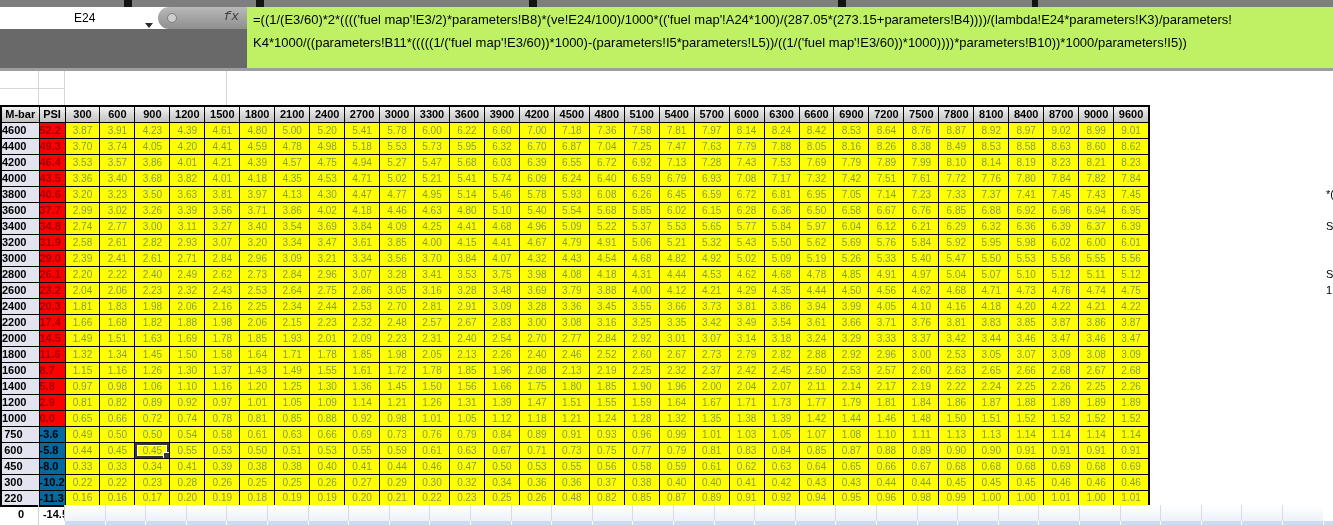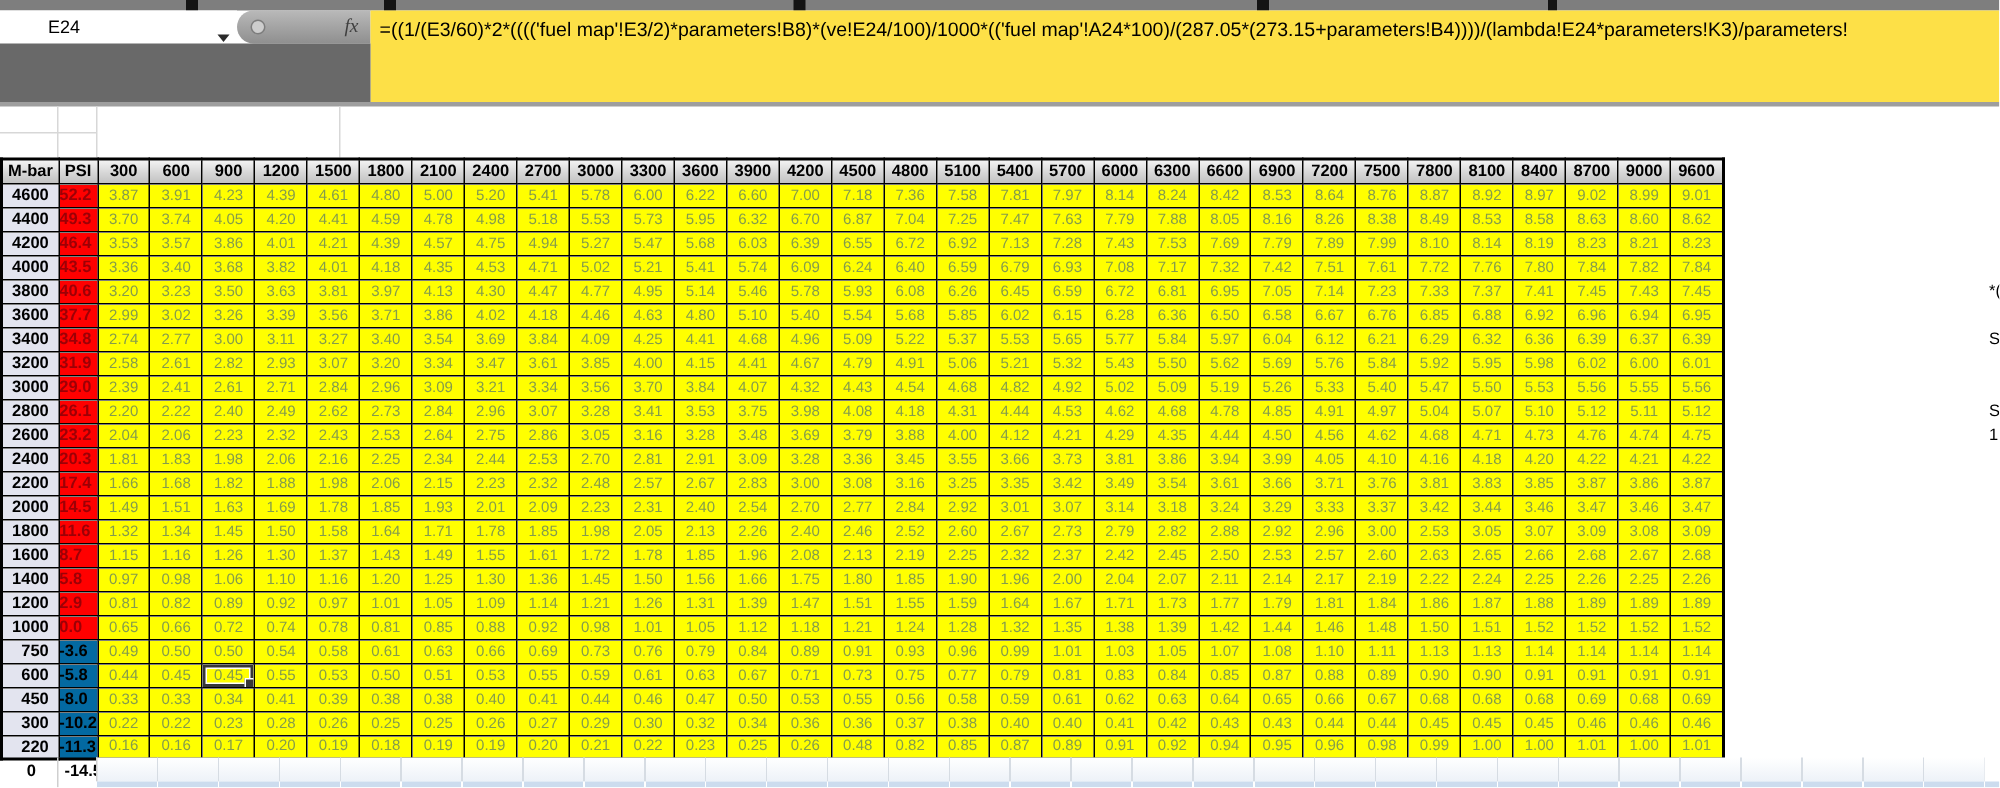--- a/index.html
+++ b/index.html
@@ -1,37 +1,37 @@
 <!DOCTYPE html>
 <html><head>
 <meta charset="utf-8">
 <style>
 *{box-sizing:border-box;margin:0;padding:0}
 html,body{margin:0;background:#fff}
 .screen{position:relative;width:1333px;height:525px;overflow:hidden;background:#fff;font-family:"Liberation Sans",sans-serif}
 
 .top-strip{position:absolute;left:0;top:0;width:1333px;height:7px;background:#7e7e7e}
 .top-strip .mark{position:absolute;top:0;height:7px;width:8px;background:#141414}
-.name-box{position:absolute;left:0;top:7px;width:158px;height:22px;background:#fff;font-size:12px;color:#000;line-height:22px;padding-left:32px}
+.name-box{position:absolute;left:0;top:7px;width:158px;height:22px;background:#fff;font-size:12px;color:#000;line-height:22px;padding-left:74px}
 .name-arrow{position:absolute;left:145px;top:16px;width:0;height:0;border-left:4px solid transparent;border-right:4px solid transparent;border-top:5px solid #2b2b2b}
 .fx-capsule{position:absolute;left:158px;top:7px;width:89px;height:22px;background:linear-gradient(#b9b9b9,#8f8f8f);border-radius:11px 0 0 11px}
 .fx-circle{position:absolute;left:9px;top:6px;width:10px;height:10px;border-radius:50%;background:#cdcdcd;border:1px solid #7d7d7d}
-.fx-label{position:absolute;right:8px;top:2px;font-family:Liberation Serif, serif;font-style:italic;font-size:13px;color:#3f3f3f}
-.formula-area{position:absolute;left:247px;top:7px;width:1086px;height:61px;background:#fde047;font-size:13px;line-height:23px;color:#000;padding:1px 0 0 6px;white-space:nowrap;overflow:hidden}
+.fx-label{position:absolute;right:8px;top:2px;font-family:Liberation Mono, monospace;font-style:italic;font-size:13px;color:#3f3f3f}
+.formula-area{position:absolute;left:247px;top:7px;width:1086px;height:61px;background:#bef264;font-size:13px;line-height:23px;color:#000;padding:1px 0 0 6px;white-space:nowrap;overflow:hidden}
 .left-grey{position:absolute;left:0;top:29px;width:247px;height:39px;background:#696969}
 .separator{position:absolute;left:0;top:68px;width:1333px;height:3px;background:#9e9e9e}
 
 .gl-v{position:absolute;width:1px;background:#d7d7d7}
 .gl-h{position:absolute;height:1px;background:#d7d7d7}
 .sheet-title{position:absolute;left:64px;top:89px;width:1259px;text-align:center;font-weight:bold;font-size:11.5px;color:#000;letter-spacing:.2px}
 
 .fuel-table{position:absolute;left:0;top:105px;width:1150px;border-collapse:collapse;table-layout:fixed;border:2px solid #000}
 .fuel-table th,.fuel-table td{border:1px solid #000;height:16px;padding:0;overflow:hidden;white-space:nowrap}
 .fuel-table th.hdr{background:linear-gradient(#f3f3f3,#d6d6d6 55%,#c2c2c2);font-size:11px;font-weight:bold;color:#000;text-align:center}
-.fuel-table td.mbar{background:#e3e4ef;font-weight:bold;font-size:11px;color:#000;text-align:right;padding-right:6px}
+.fuel-table td.mbar{background:#e3e4ef;font-weight:bold;font-size:11px;color:#000;text-align:right;padding-right:16px}
 .fuel-table td.psi{font-weight:bold;font-size:11px;text-align:right;padding-right:20px}
 .fuel-table td.psi.red{background:#ff0000;color:#9c0006}
 .fuel-table td.psi.neg{background:#0369a1;color:#000}
 .fuel-table td.val{background:#ffff00;color:#849c4c;font-size:10px;text-align:center}
 .fuel-table td.val.selected{position:relative;box-shadow:inset 0 0 0 2px #383838,inset 0 0 0 3px #ffffff}
 .fuel-table td.val.selected::after{content:"";position:absolute;right:-1px;bottom:-1px;width:5px;height:5px;background:#383838;border:1px solid #fff}
 
 .footer-mbar{position:absolute;left:0;top:506px;width:24px;height:16px;line-height:16px;text-align:right;font-weight:bold;font-size:11px;color:#000}
 .footer-psi{position:absolute;left:36px;top:506px;width:32px;height:16px;line-height:16px;text-align:right;font-weight:bold;font-size:11px;color:#000}
 .footer-strip{position:absolute;left:64px;top:505px;width:1259px;height:16px;
@@ -56,20 +56,21 @@
   <div class="name-box">
     <span>E24</span>
     <span class="name-arrow"></span>
   </div>
   <div class="fx-capsule">
     <span class="fx-circle"></span>
     <span class="fx-label">fx</span>
   </div>
   <div class="formula-area">
     <div>=((1/(E3/60)*2*(((('fuel map'!E3/2)*parameters!B8)*(ve!E24/100)/1000*(('fuel map'!A24*100)/(287.05*(273.15+parameters!B4))))/(lambda!E24*parameters!K3)/parameters!</div>
+    <div>K4*1000/((parameters!B11*(((((1/('fuel map'!E3/60))*1000)-(parameters!I5*parameters!L5))/((1/('fuel map'!E3/60))*1000))))*parameters!B10))*1000/parameters!I5))</div>
   </div>
   <div class="left-grey"></div>
   <div class="separator"></div>
 
   <div class="gl-v" style="left:38px;top:71px;height:34px"></div>
   <div class="gl-v" style="left:64px;top:71px;height:34px"></div>
   <div class="gl-v" style="left:226px;top:71px;height:34px"></div>
   <div class="gl-h" style="left:0;top:88px;width:64px"></div>
 
 

